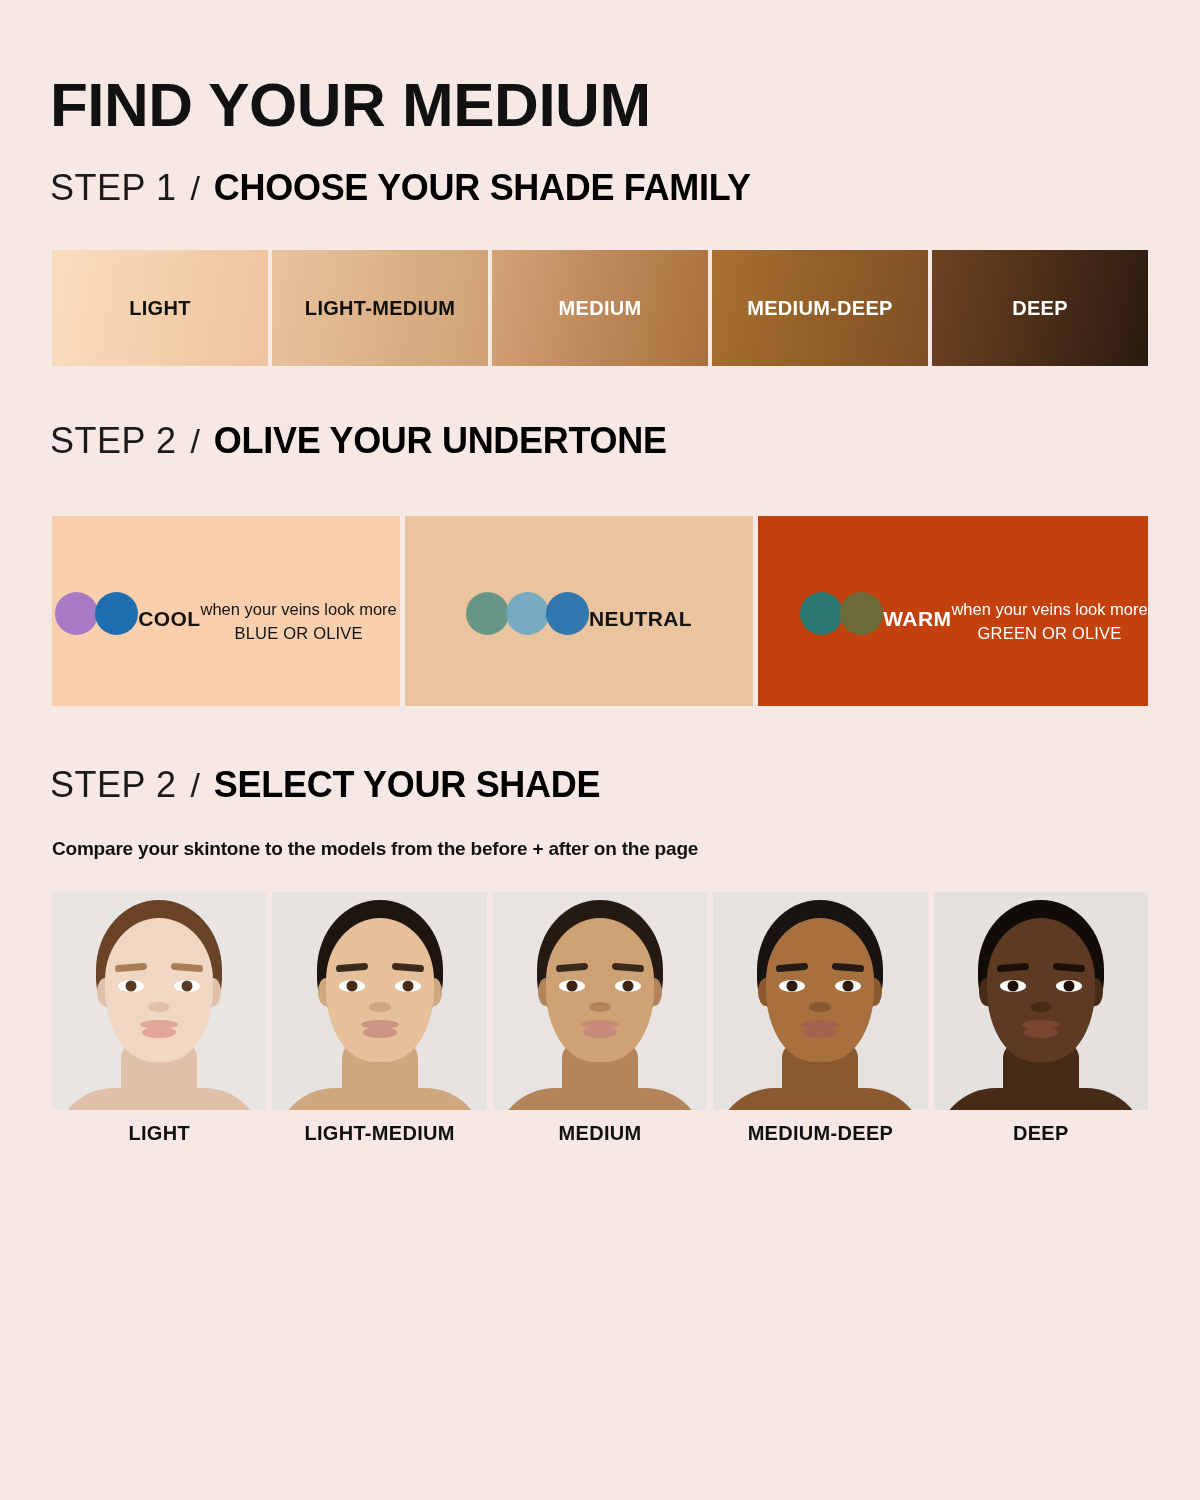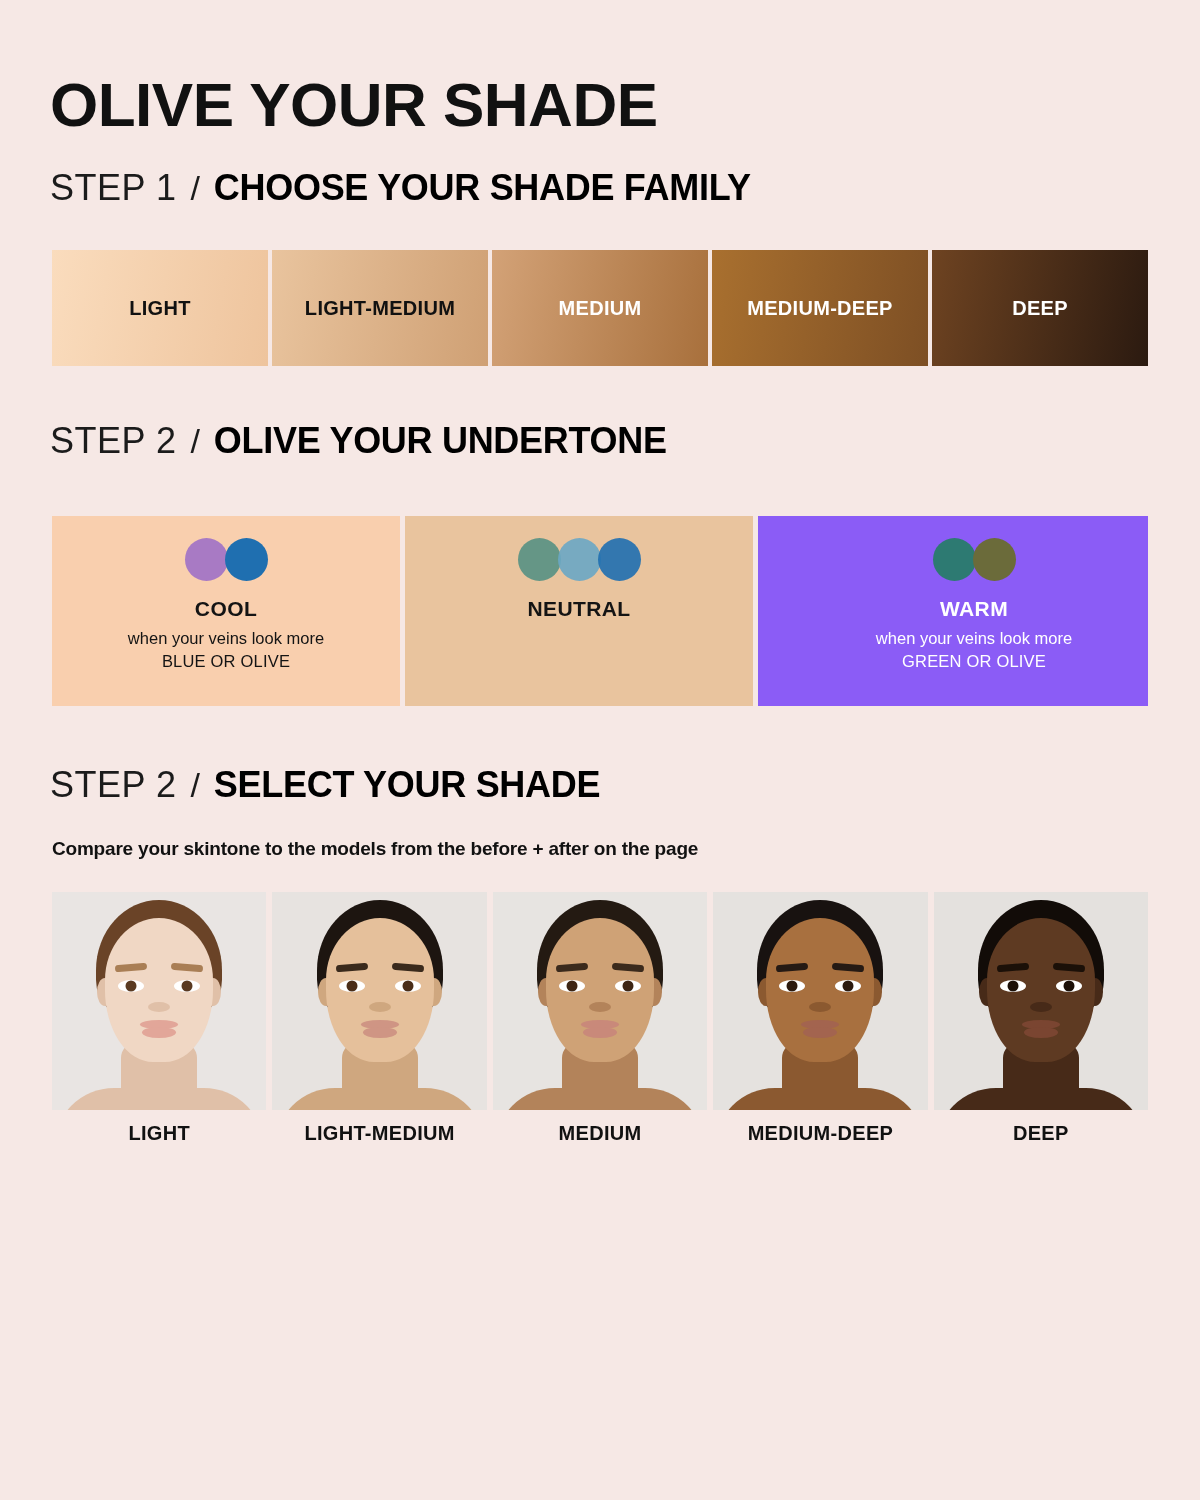--- a/index.html
+++ b/index.html
@@ -98,23 +98,23 @@
     left: 52px;
     top: 516px;
     width: 1096px;
     height: 190px;
     display: flex;
     gap: 5px;
   }
   .undertone-card {
     flex: 1 1 0;
     display: flex;
-    flex-direction: column;
+    flex-direction: row;
     align-items: center;
-    justify-content: flex-start;
+    justify-content: center;
     padding-top: 21px;
     box-sizing: border-box;
   }
   .dots-wrap {
     height: 44px;
     display: flex;
     align-items: center;
     justify-content: center;
     margin-bottom: 16px;
   }
@@ -271,21 +271,21 @@
     text-align: center;
     font-size: 20px;
     font-weight: 700;
     letter-spacing: 0.3px;
     color: #111111;
   }
 </style>
 </head>
 <body style="background: rgb(246, 232, 229);">
 
-<h1 class="page-title">OLIVE YOUR SHADE</h1>
+<h1 class="page-title">FIND YOUR MEDIUM</h1>
 
 <div class="step-head" id="step1-head">
   <span class="step-num">STEP 1</span>
   <span class="step-sep">/</span>
   <span class="step-title">CHOOSE YOUR SHADE FAMILY</span>
 </div>
 
 <div id="shade-bar">
     <div class="shade-swatch" style="background: linear-gradient(100deg, rgb(250, 220, 189) 0%, rgb(238, 196, 157) 100%);">
       <span class="swatch-label" style="color: rgb(17, 17, 17);">LIGHT</span>
@@ -320,21 +320,21 @@
       <div class="ut-desc"><span>when your veins look more</span><span class="ut-desc-2">BLUE OR OLIVE</span></div>
     </div>
     <div class="undertone-card" style="background: rgb(233, 196, 158); color: rgb(20, 20, 20);">
       <div class="dots-wrap">
         <span class="dot" style="background: rgb(86, 145, 131); opacity: 0.9;"></span>
         <span class="dot" style="background: rgb(106, 167, 196); opacity: 0.9;"></span>
         <span class="dot" style="background: rgb(31, 111, 176); opacity: 0.9;"></span>
       </div>
       <div class="ut-name">NEUTRAL</div>
     </div>
-    <div class="undertone-card" style="background: #8b5cf6; color: rgb(255, 255, 255); padding-left: 42px;">
+    <div class="undertone-card" style="background: #c2410c; color: rgb(255, 255, 255); padding-left: 42px;">
       <div class="dots-wrap">
         <span class="dot" style="background: rgb(45, 122, 114);"></span>
         <span class="dot" style="background: rgb(107, 107, 58);"></span>
       </div>
       <div class="ut-name">WARM</div>
       <div class="ut-desc"><span>when your veins look more</span><span class="ut-desc-2">GREEN OR OLIVE</span></div>
     </div>
   </div>
 
 <div class="step-head" id="step3-head">

